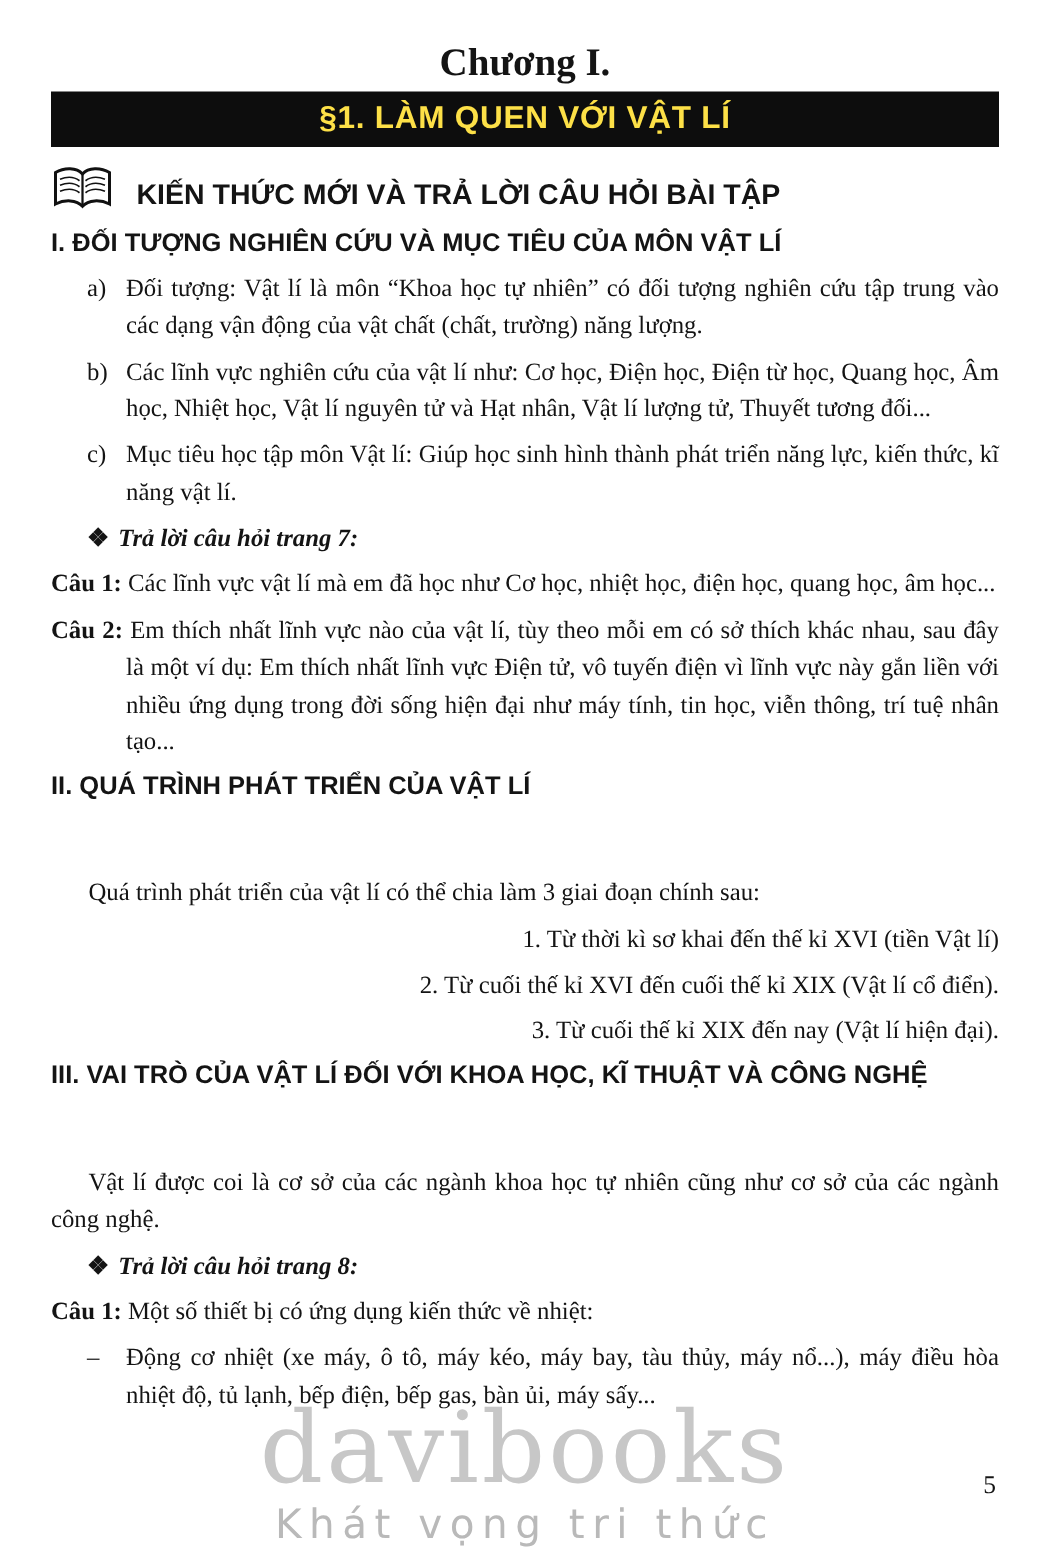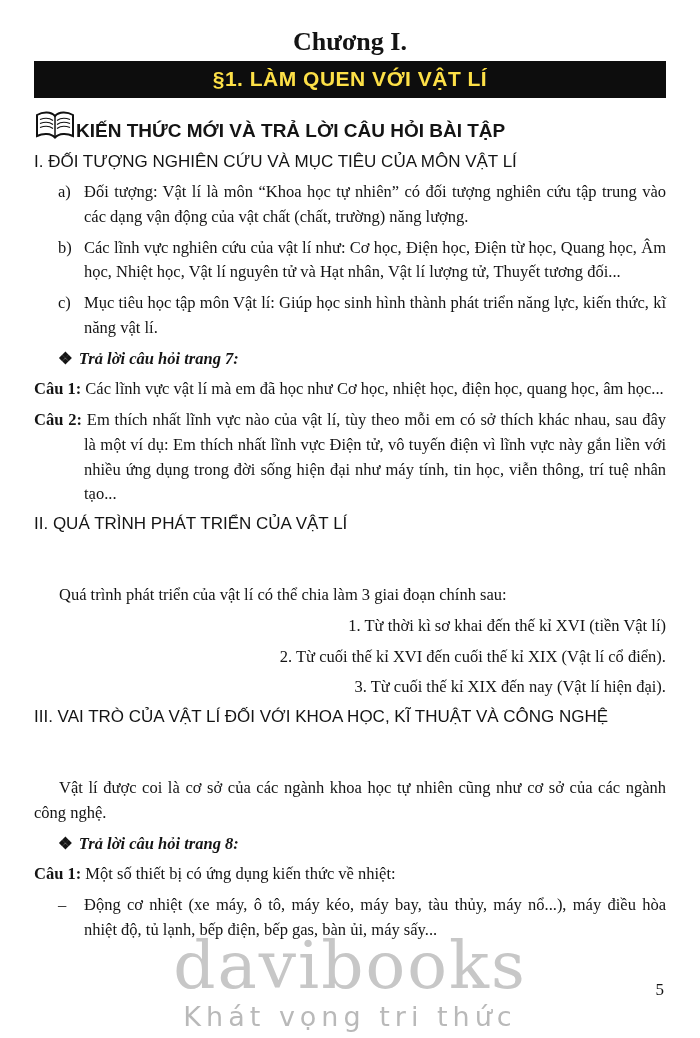--- a/index.html
+++ b/index.html
@@ -24,30 +24,30 @@
     font-size:30px; line-height:1.2; margin-bottom:14px;
   }
   .banner {
     background:#0d0d0d; color:#fde047;
     font-family:"Liberation Sans", sans-serif; font-weight:bold;
     font-size:21px; text-align:center;
     padding:6px 0 7px 0; letter-spacing:.5px;
     margin-bottom:12px;
   }
   .lesson-head {
-    display:flex; align-items:flex-end; gap:0;
+    display:flex; align-items:flex-end; gap:15px;
     margin-bottom:8px;
   }
   .lesson-head .icon { flex:0 0 auto; line-height:0; padding-bottom:1px; }
   .lesson-head .txt {
     font-family:"Liberation Sans", sans-serif; font-weight:bold;
     font-size:19px; line-height:1.2;
   }
   .sec-heading {
-    font-family:"Liberation Sans", sans-serif; font-weight:normal;
+    font-family:"Liberation Sans", sans-serif; font-weight:bold;
     font-size:17px; line-height:1.35; margin:6px 0 6px 0;
   }
   
   .para, .item, .ans, .num-item, .ans-head {
     font-size:16.5px; line-height:1.5; text-align:justify;
   }
   .item {
     position:relative; padding-left:50px; margin-bottom:6px;
   }
   .item .marker { position:absolute; left:24px; top:0; }

